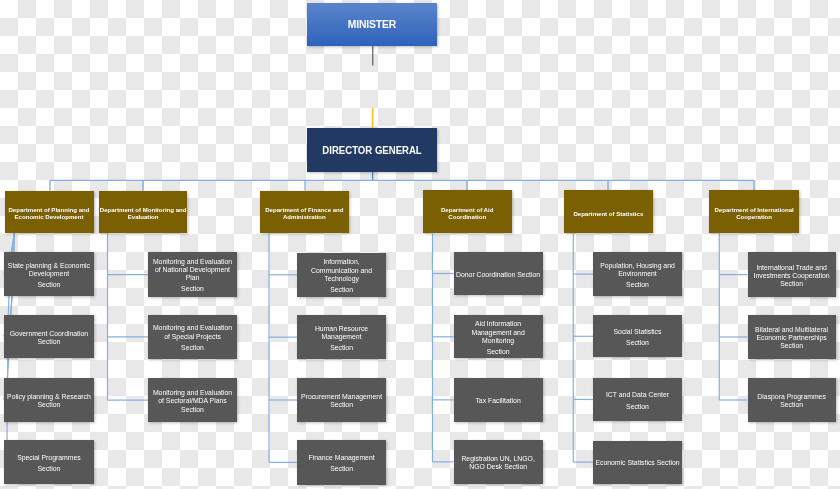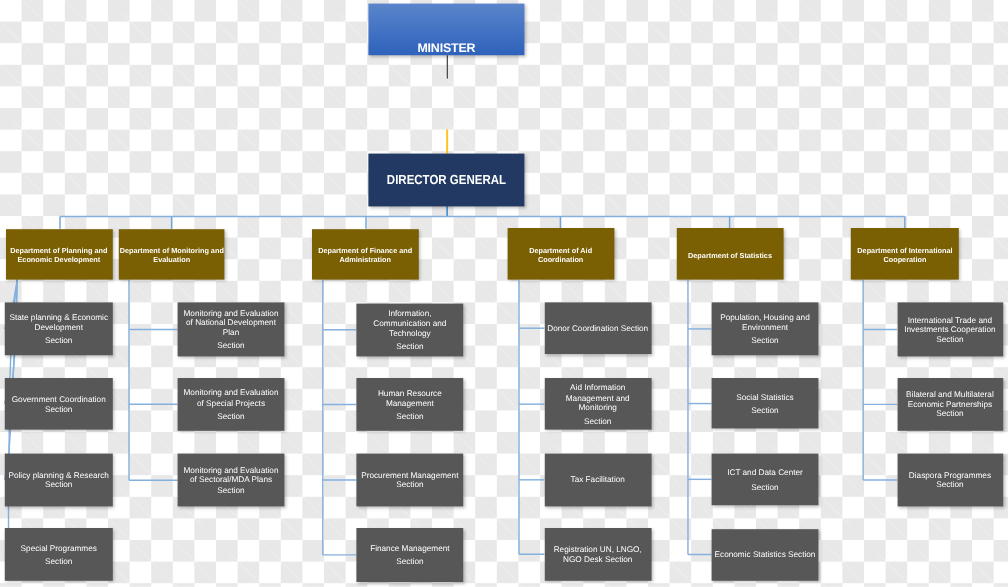--- a/index.html
+++ b/index.html
@@ -67,21 +67,21 @@
   <line x1="573.3" y1="336.3" x2="592.9" y2="336.3" stroke="#85b0de" stroke-width="1.2"></line>
   <line x1="573.3" y1="399.45" x2="592.9" y2="399.45" stroke="#85b0de" stroke-width="1.2"></line>
   <line x1="573.3" y1="462.1" x2="592.9" y2="462.1" stroke="#85b0de" stroke-width="1.2"></line>
   <line x1="719.3" y1="233.5" x2="719.3" y2="400" stroke="#85b0de" stroke-width="1.2"></line>
   <line x1="719.3" y1="274.6" x2="747.5" y2="274.6" stroke="#85b0de" stroke-width="1.2"></line>
   <line x1="719.3" y1="337" x2="747.5" y2="337" stroke="#85b0de" stroke-width="1.2"></line>
   <line x1="719.3" y1="400" x2="747.5" y2="400" stroke="#85b0de" stroke-width="1.2"></line>
 </svg>
 
 <div id="chart">
-  <div class="node exec n-minister" style="left:307.2px;top:2.6px;width:129.6px;height:43.4px;font-size:10.35px;letter-spacing:-0.14px;justify-content:flex-end;">
+  <div class="node exec n-minister" style="left:307.2px;top:2.6px;width:129.6px;height:43.4px;font-size:10.35px;letter-spacing:-0.14px;">
     <span>MINISTER</span>
   </div>
   <div class="node exec n-director-general" style="left:307.2px;top:127.7px;width:129.8px;height:43.9px;font-size:11px;letter-spacing:0px;">
     <span style="transform:scaleX(0.871)">DIRECTOR GENERAL</span>
   </div>
   <div class="node dept" style="left:4.5px;top:190.6px;width:89px;height:42.6px;">
     <span>Department of Planning and</span>
     <span>Economic Development</span>
   </div>
   <div class="node dept" style="left:99px;top:190.6px;width:88.3px;height:42.6px;">

